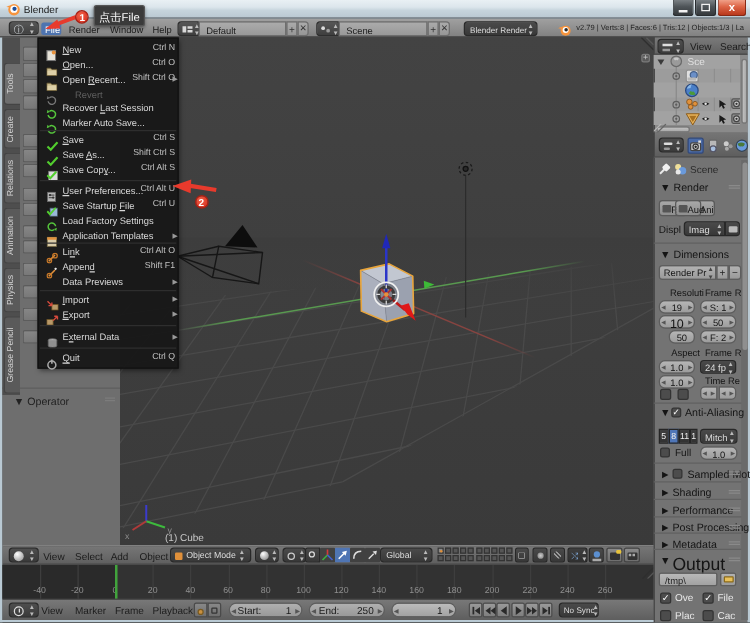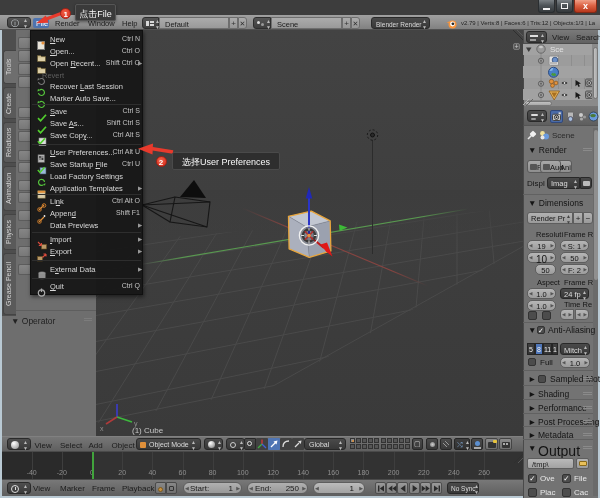--- a/index.html
+++ b/index.html
@@ -2,20 +2,31 @@
 <html><head><meta charset="utf-8">
 <style>
 *{margin:0;padding:0;box-sizing:border-box;}
 html,body{width:600px;height:498px;overflow:hidden;background:#3d3d3d;
   font-family:"Liberation Sans",sans-serif;}
 .abs{position:absolute;}
 #stage{position:relative;width:600px;height:498px;}
 .t{position:absolute;white-space:nowrap;}
 </style></head><body>
 <div id="stage">
+<div class="abs" style="left:0;top:0;width:600px;height:15px;
+background:linear-gradient(#e9f0f4 0%,#dce6ec 40%,#c6d4dc 60%,#bac9d2 100%);
+border-bottom:1px solid #8b9aa4;">
+<svg class="abs" style="left:4px;top:1px" width="13" height="13" viewBox="0 0 13 13">
+ <circle cx="7.2" cy="6.8" r="4.6" fill="#f6943d"></circle>
+ <path d="M1 4.5 Q4 2.6 8 3.6 L6.5 5.2 Z" fill="#f6943d"></path>
+ <circle cx="7.2" cy="6.3" r="2.9" fill="#fff"></circle>
+ <circle cx="7.6" cy="6.1" r="1.7" fill="#1c4e9c"></circle>
+</svg>
+<span class="t" style="left:19px;top:2.5px;font-size:8px;color:#1a1a1a;">Blender</span>
+</div>
     <div class="abs" style="left:538px;top:0;width:17px;height:13px;background:linear-gradient(#7a8084,#4e5458 45%,#35393c);border:1px solid #2a2e31;border-top:none;border-radius:0 0 3px 3px;">
 <div class="abs" style="left:4px;top:8px;width:7px;height:2px;background:#f2f2f2;"></div>
     </div>
 <div class="abs" style="left:556px;top:0;width:17px;height:13px;background:linear-gradient(#7a8084,#4e5458 45%,#35393c);border:1px solid #2a2e31;border-top:none;border-radius:0 0 3px 3px;">
 <div class="abs" style="left:4px;top:3px;width:7px;height:6px;border:1px solid #f2f2f2;"></div>
     </div>
 <div class="abs" style="left:574px;top:0;width:23px;height:13px;background:linear-gradient(#f0a088,#dd6446 45%,#b8381c);border:1px solid #872a16;border-top:none;border-radius:0 0 3px 3px;color:#fff;font-size:9px;font-weight:bold;text-align:center;line-height:12px;">x</div>
     <div class="abs" style="left:0;top:15px;width:600px;height:15px;
 background:linear-gradient(#a0a0a0,#8e8e8e 60%,#818181);border-bottom:1px solid #525252;"></div>
     <div class="abs" style="left:7px;top:17px;width:24px;height:11px;background:linear-gradient(#565656,#404040);border:1px solid #2e2e2e;border-radius:3px;">
@@ -705,21 +716,21 @@
         <path d="M0.5 1.5 h3 l1 1 h4 v5 h-8 z" fill="#c8b88a" stroke="#6a5a30" stroke-width="0.6"></path>
         <rect x="1" y="3.5" width="7" height="3.5" fill="#ddd0a8"></rect>
       </svg></div>
     <span class="t" style="left:50px;top:59px;font-size:7.5px;color:#d8d8d8;">Open <u>R</u>ecent...</span>
     <span class="t" style="right:460px;top:59px;font-size:7px;color:#c2c2c2;">Shift Ctrl O</span>
     <span class="t" style="left:138px;top:60px;font-size:5.5px;color:#999;">▶</span>
     <div class="abs" style="left:37px;top:71.5px;width:10px;height:9px;"><svg width="9" height="9" viewBox="0 0 9 9">
         <path d="M1.5 5 a3 3 0 1 0 1-2.8" fill="none" stroke="#777" stroke-width="1.1"></path>
         <path d="M1 0.8 l1.7 1.8 l-2.3 0.8 z" fill="#777"></path>
       </svg></div>
-    <span class="t" style="left:42px;top:70.5px;font-size:7.5px;color:#5f5f5f;">Revert</span>
+    <span class="t" style="left:60px;top:70.5px;font-size:7.5px;color:#5f5f5f;">Revert</span>
     <div class="abs" style="left:37px;top:83px;width:10px;height:9px;"><svg width="9" height="9" viewBox="0 0 9 9">
         <path d="M1.5 5 a3 3 0 1 0 1-2.8" fill="none" stroke="#55c43c" stroke-width="1.2"></path>
         <path d="M1 0.8 l1.8 1.8 l-2.4 0.9 z" fill="#55c43c"></path>
       </svg></div>
     <span class="t" style="left:50px;top:82px;font-size:7.5px;color:#d8d8d8;">Recover <u>L</u>ast Session</span>
     <div class="abs" style="left:37px;top:95px;width:10px;height:9px;"><svg width="9" height="9" viewBox="0 0 9 9">
         <path d="M1.5 5 a3 3 0 1 0 1-2.8" fill="none" stroke="#55c43c" stroke-width="1.2"></path>
         <path d="M1 0.8 l1.8 1.8 l-2.4 0.9 z" fill="#55c43c"></path>
       </svg></div>
     <span class="t" style="left:50px;top:94px;font-size:7.5px;color:#d8d8d8;">Marker Auto Save...</span>
@@ -821,15 +832,12 @@
     <div class="abs" style="left:75px;top:4px;width:41px;height:17px;background:#3a3a3a;border:1px solid #555;border-radius:2px;box-shadow:0 1px 3px rgba(0,0,0,0.4);">
 <span class="t" style="left:0;right:0;top:2.5px;text-align:center;font-size:9px;color:#fafafa;">点击File</span>
     </div>
     <svg class="abs" style="left:133px;top:139px;" width="50" height="26" viewBox="0 0 50 26">
 <line x1="40" y1="13" x2="18" y2="9.5" stroke="#e83a2c" stroke-width="3.4"></line>
 <polygon points="20,4.5 5,9.7 19.5,15.5" fill="#e83a2c"></polygon>
 </svg>
     <div class="abs" style="left:155.5px;top:155.5px;width:11px;height:11px;background:radial-gradient(circle at 40% 35%,#f06048,#d52a1a);border-radius:50%;border:1px solid #a82014;">
 <span class="t" style="left:0;right:0;top:1px;text-align:center;font-size:8px;color:#fff;font-weight:bold;">2</span>
     </div>
-    <div class="abs" style="left:172px;top:152px;width:108px;height:18px;background:#2e2e2e;border:1px solid #4a4a4a;border-radius:2px;">
-<span class="t" style="left:0;right:0;top:3px;text-align:center;font-size:9px;color:#fafafa;">选择User Preferences</span>
-    </div>
 </div>
 </body></html>

